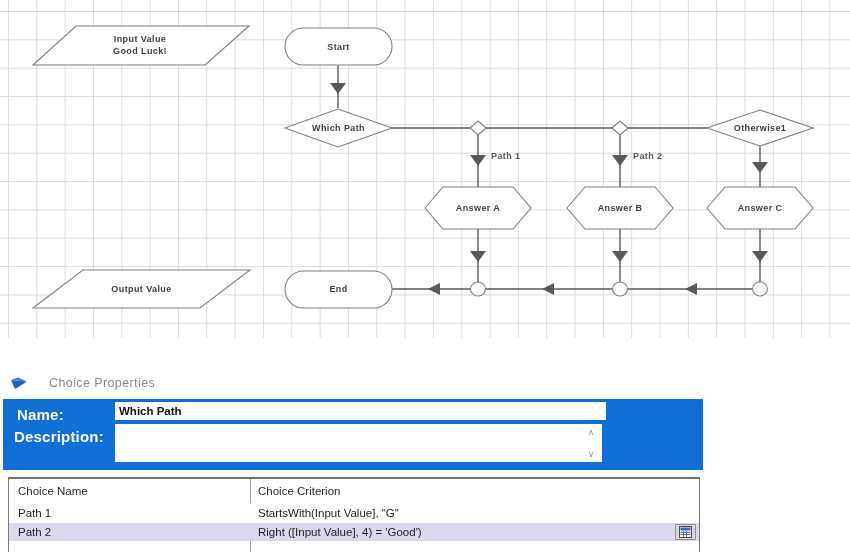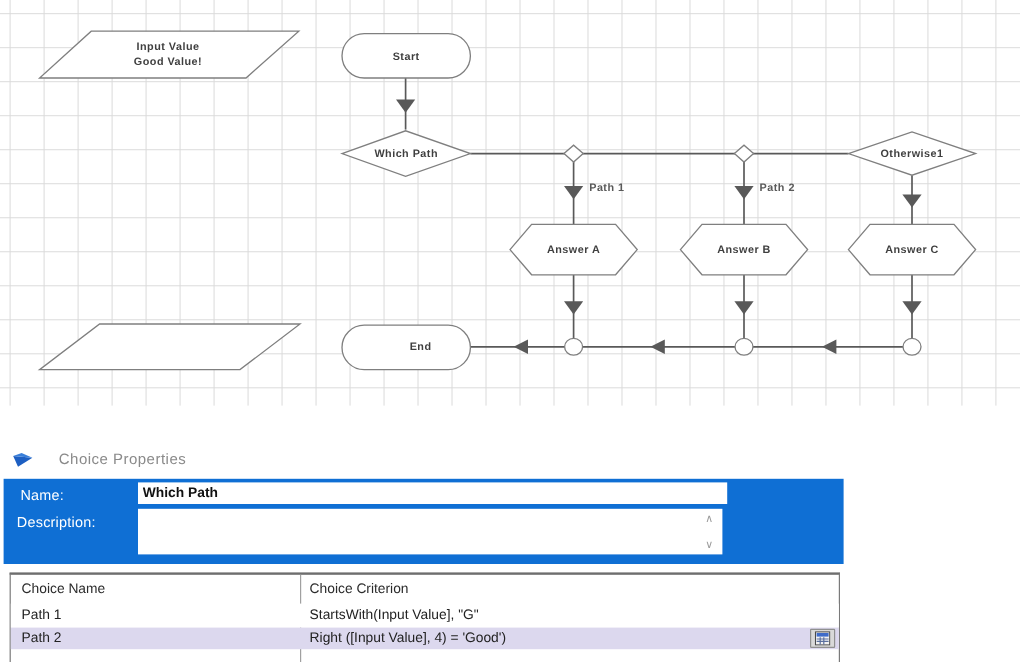--- a/index.html
+++ b/index.html
@@ -25,21 +25,21 @@
   }
   .edge-label{
     position:absolute;color:#595959;font-size:9px;font-weight:700;
     letter-spacing:.4px;pointer-events:none;text-align:left;
   }
   
   #props-header{position:absolute;left:10px;top:374px;height:18px;display:flex;align-items:center;}
   #props-title{margin-left:20px;color:#8a8a8a;font-size:12.5px;letter-spacing:.4px;}
   
   #blue-panel{position:absolute;left:3px;top:399px;width:700px;height:71px;background:#0f6fd4;}
-  .panel-label{position:absolute;color:#fff;font-size:12px;font-weight:400;letter-spacing:.2px;}
+  .panel-label{position:absolute;color:#fff;font-size:15px;font-weight:700;letter-spacing:.2px;}
   #name-label{left:14px;top:7px;}
   #desc-label{left:11px;top:29px;text-align:center;}
   #name-input{
     position:absolute;left:112px;top:3px;width:483px;height:18px;
     border:none;outline:none;background:#fff;color:#111;
     font-family:"Liberation Sans",sans-serif;font-size:11.5px;font-weight:600;padding:0 4px;
   }
   #desc-field{position:absolute;left:112px;top:25px;width:487px;height:38px;background:#fff;}
   .scroll-glyph{
     position:absolute;right:5px;width:12px;height:10px;color:#9a9a9a;
@@ -112,29 +112,30 @@
         <polygon points="470,128 478,121 486,128 478,135"></polygon>
         <polygon points="612,128 620,121 628,128 620,135"></polygon>
         <ellipse cx="478" cy="289" rx="7.5" ry="7"></ellipse>
         <ellipse cx="620" cy="289" rx="7.5" ry="7"></ellipse>
         <ellipse cx="760" cy="289" rx="7.5" ry="7"></ellipse>
       </g>
     </svg>
 
     <div class="node-label" style="left:40px;top:33px;width:200px;">
       <div>Input Value</div>
-      <div>Good Value!</div>
+      <div>Good Luck!</div>
     </div>
     <div class="node-label" style="left:285px;top:41px;width:107px;">Start</div>
     <div class="node-label" style="left:285px;top:122px;width:107px;">Which Path</div>
     <div class="node-label" style="left:707px;top:122px;width:106px;">Otherwise1</div>
     <div class="node-label" style="left:425px;top:202px;width:106px;">Answer A</div>
     <div class="node-label" style="left:567px;top:202px;width:106px;">Answer B</div>
     <div class="node-label" style="left:707px;top:202px;width:106px;">Answer C</div>
-    <div class="node-label" style="left:285px;top:283px;width:107px;margin-left:12px;">End</div>
+    <div class="node-label" style="left:33px;top:283px;width:217px;">Output Value</div>
+    <div class="node-label" style="left:285px;top:283px;width:107px;">End</div>
 
     <div class="edge-label" style="left:491px;top:151px;width:50px;">Path 1</div>
     <div class="edge-label" style="left:633px;top:151px;width:50px;">Path 2</div>
   </div>
 
   <div id="props-header">
     <svg width="19" height="16" viewBox="0 0 19 16">
       <polygon points="1,5 17,6.5 5,14" fill="#1d5fc2"></polygon>
       <polygon points="1,5 17,6.5 8,2.5" fill="#3a7fd9"></polygon>
     </svg>

